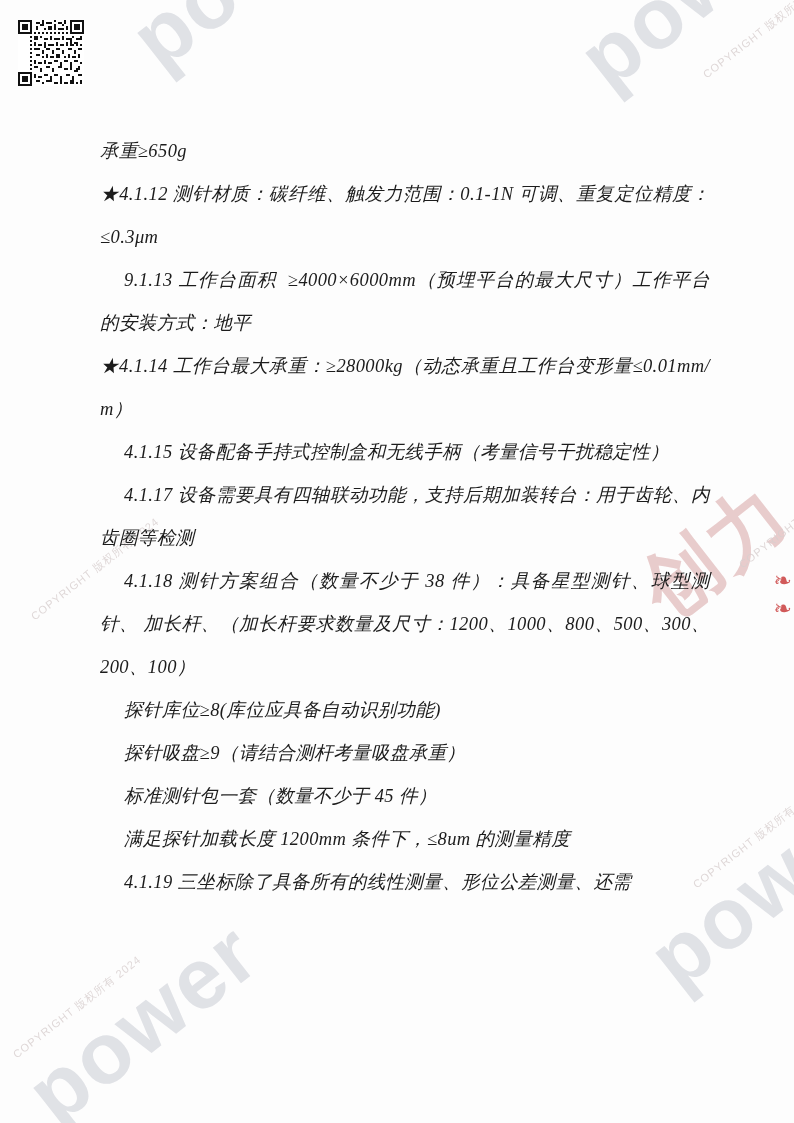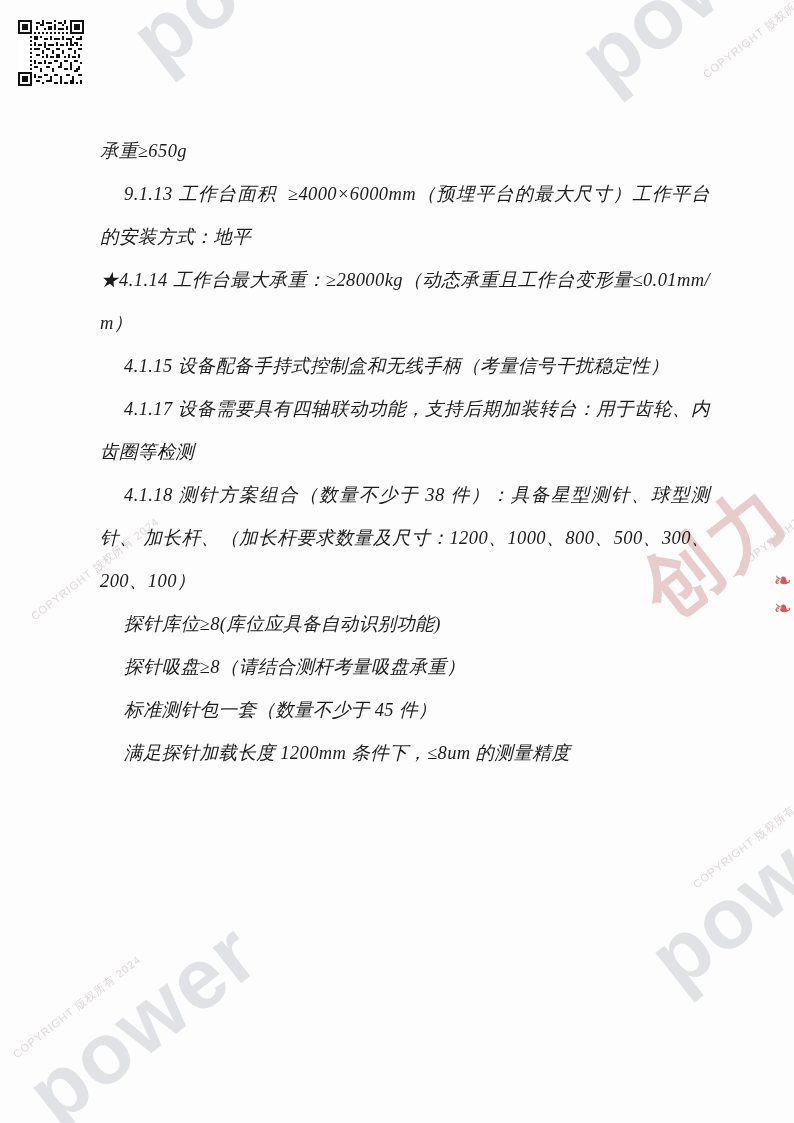--- a/index.html
+++ b/index.html
@@ -257,24 +257,26 @@
   <div class="wm wm-small wms2">COPYRIGHT 版权所有 2024</div>
   <div class="wm wm-small wms3">COPYRIGHT 版权所有 2024</div>
   <div class="wm wm-small wms4">COPYRIGHT 版权所有 2024</div>
   <div class="wm wm-small wms5">COPYRIGHT 版权所有 2024</div>
 
   <div class="edge-mark m1">❧</div>
   <div class="edge-mark m2">❧</div>
 
   <div class="doc-body">
       <p class="para">承重≥650g</p>
+      <p class="para">★4.1.12 测针材质：碳纤维、触发力范围：0.1-1N 可调、重复定位精度：≤0.3μm</p>
       <p class="para indent">9.1.13 工作台面积  ≥4000×6000mm（预埋平台的最大尺寸）工作平台的安装方式：地平</p>
       <p class="para">★4.1.14 工作台最大承重：≥28000kg（动态承重且工作台变形量≤0.01mm/m）</p>
       <p class="para indent">4.1.15 设备配备手持式控制盒和无线手柄（考量信号干扰稳定性）</p>
       <p class="para indent">4.1.17 设备需要具有四轴联动功能，支持后期加装转台：用于齿轮、内齿圈等检测</p>
       <p class="para indent">4.1.18 测针方案组合（数量不少于 38 件）：具备星型测针、球型测针、 加长杆、（加长杆要求数量及尺寸：1200、1000、800、500、300、200、100）</p>
       <p class="para indent">探针库位≥8(库位应具备自动识别功能)</p>
-      <p class="para indent">探针吸盘≥8（请结合测杆考量吸盘承重）</p>
+      <p class="para indent">探针吸盘≥9（请结合测杆考量吸盘承重）</p>
       <p class="para indent">标准测针包一套（数量不少于 45 件）</p>
       <p class="para indent">满足探针加载长度 1200mm 条件下，≤8um 的测量精度</p>
+      <p class="para indent">4.1.19 三坐标除了具备所有的线性测量、形位公差测量、还需</p>
     </div>
 
 </div>
 
 </body></html>

